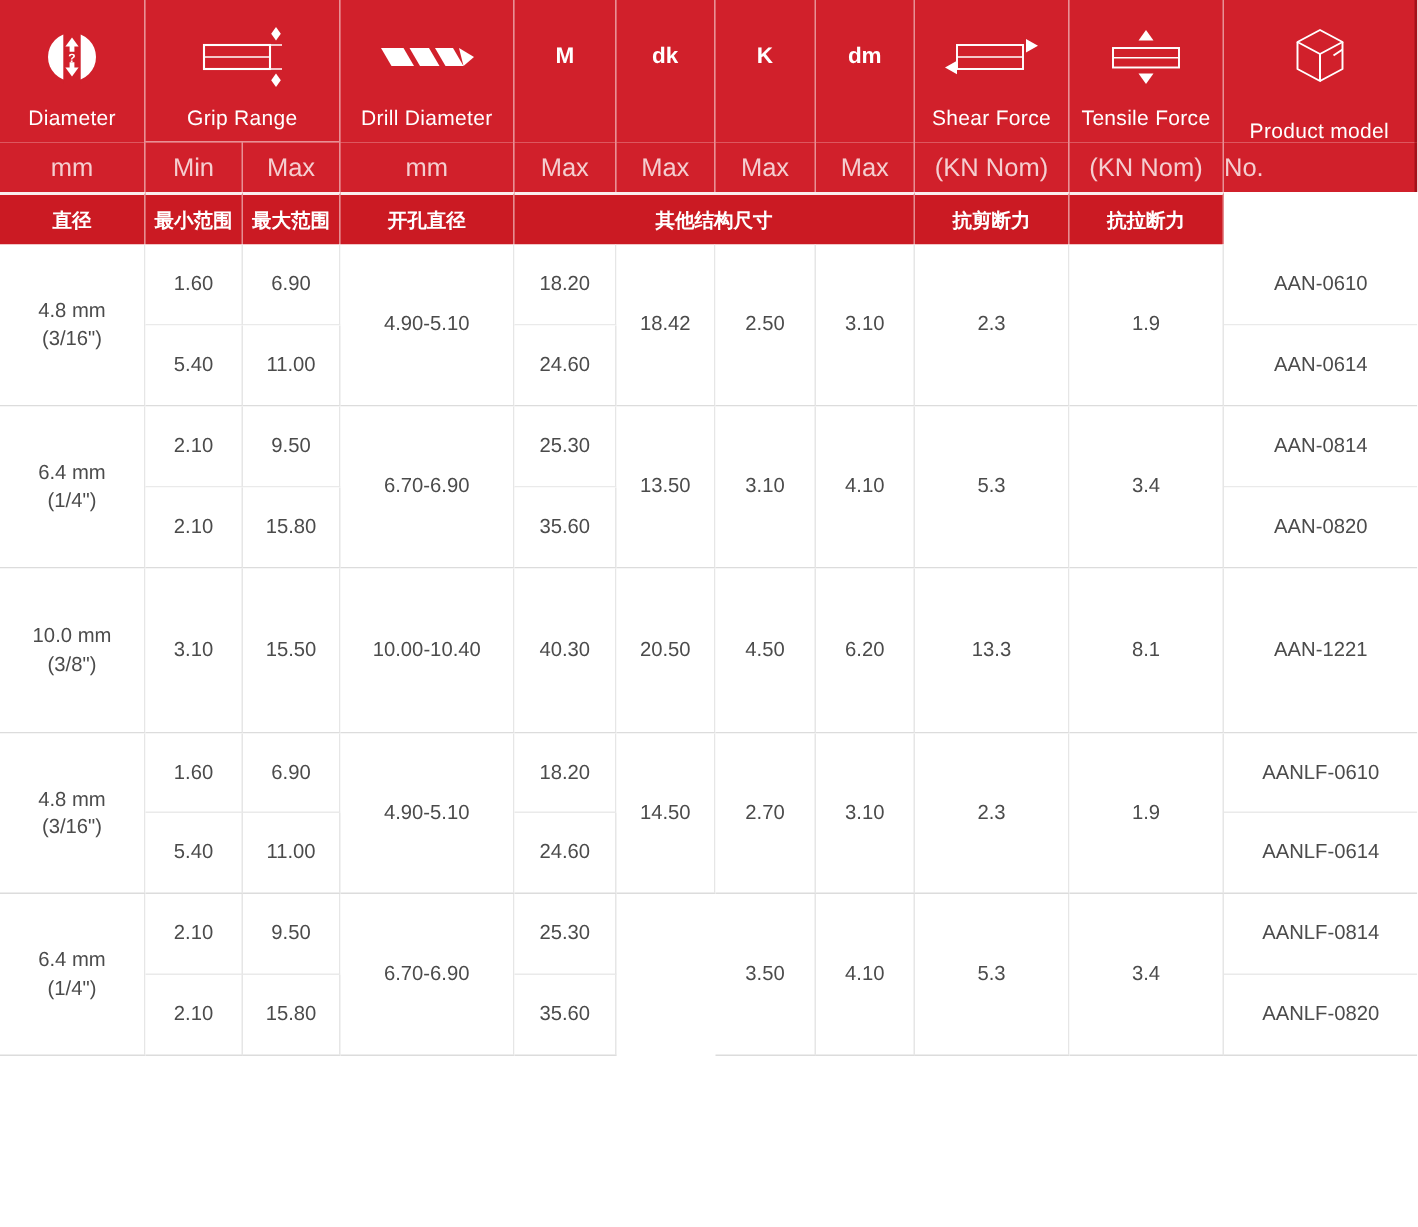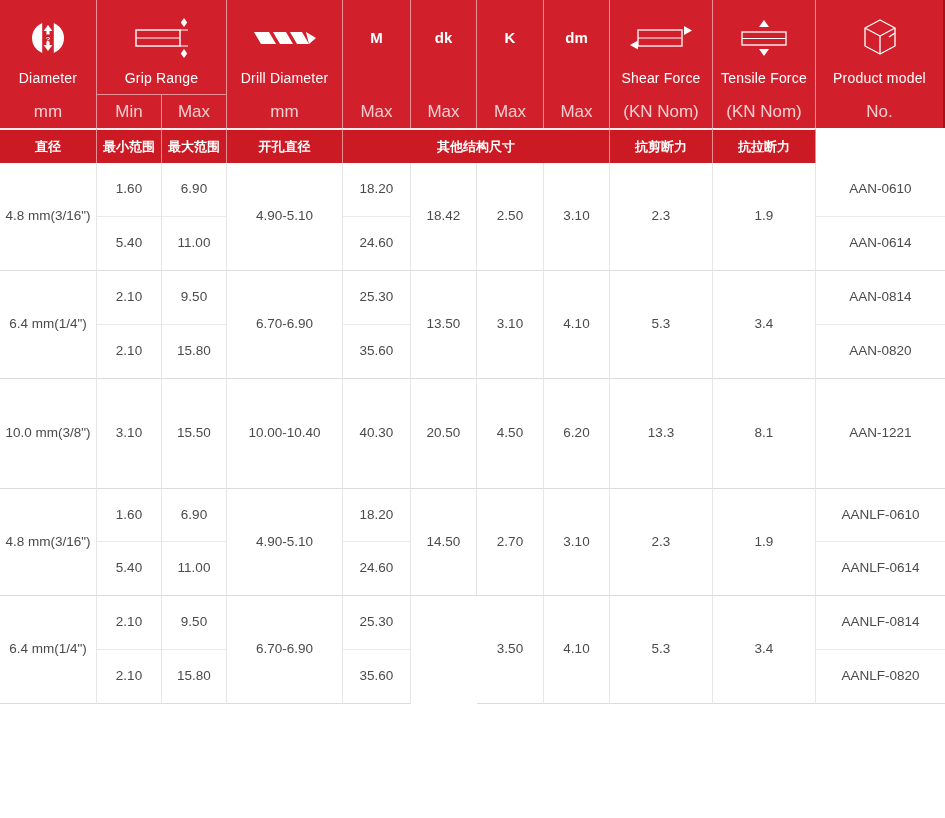--- a/index.html
+++ b/index.html
@@ -4,31 +4,31 @@
 <style>
   html,body{margin:0;padding:0;background:#fff;}
   .screen{width:945px;height:818px;background:#fff;font-family:"Liberation Sans",sans-serif;overflow:hidden;}
   .tbl{display:grid;
     grid-template-columns:97px 65px 65px 116px 68px 66px 67px 66px 103px 103px 129px;
     grid-template-rows:95px 33px 35px 54px 54px 54px 54px 110px 53px 54px 54px 54px;}
   
   .h{background:#d1202b;color:#fff;display:flex;align-items:center;justify-content:center;box-sizing:border-box;}
   .h1{flex-direction:column;justify-content:flex-start;padding-top:9px;}
   .hbr{border-right:1px solid rgba(255,255,255,.5);}
-  .hedge{border-right:2px solid #a3121b;}
+  .hedge{border-right:2px solid #a3121b;justify-content:space-between;}
   .gripbb{border-bottom:1px solid rgba(255,255,255,.5);}
   .icn{height:57px;display:flex;align-items:center;justify-content:center;}
   .hlabel{font-size:14px;font-weight:400;margin-top:4px;letter-spacing:.2px;}
   .hletter{font-size:15px;font-weight:600;}
   .hsub{font-size:17px;color:rgba(255,255,255,.78);}
   .hzh{font-size:13px;font-weight:700;background:#cb1a23;border-top:2px solid rgba(255,255,255,.92);}
   
   .bc{display:flex;align-items:center;justify-content:center;box-sizing:border-box;
       font-size:13.5px;color:#4b4b4b;text-align:center;line-height:1.35;background:#fff;}
-  .two{flex-direction:row;}
+  .two{flex-direction:column;}
   .br{border-right:1px solid #e6e6e6;}
   .bb{border-bottom:1px solid #dcdcdc;}
   .sb{border-bottom:1px solid #eaeaea;}
 </style>
 </head>
 <body>
 
 <div class="screen">
 <div class="tbl">
 

